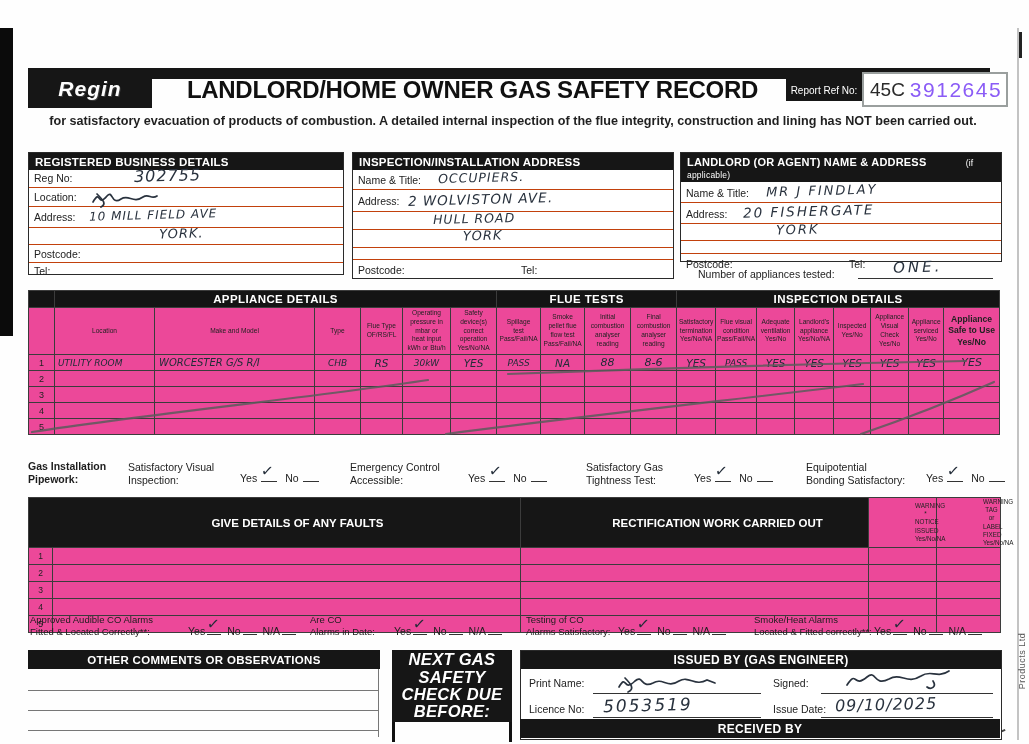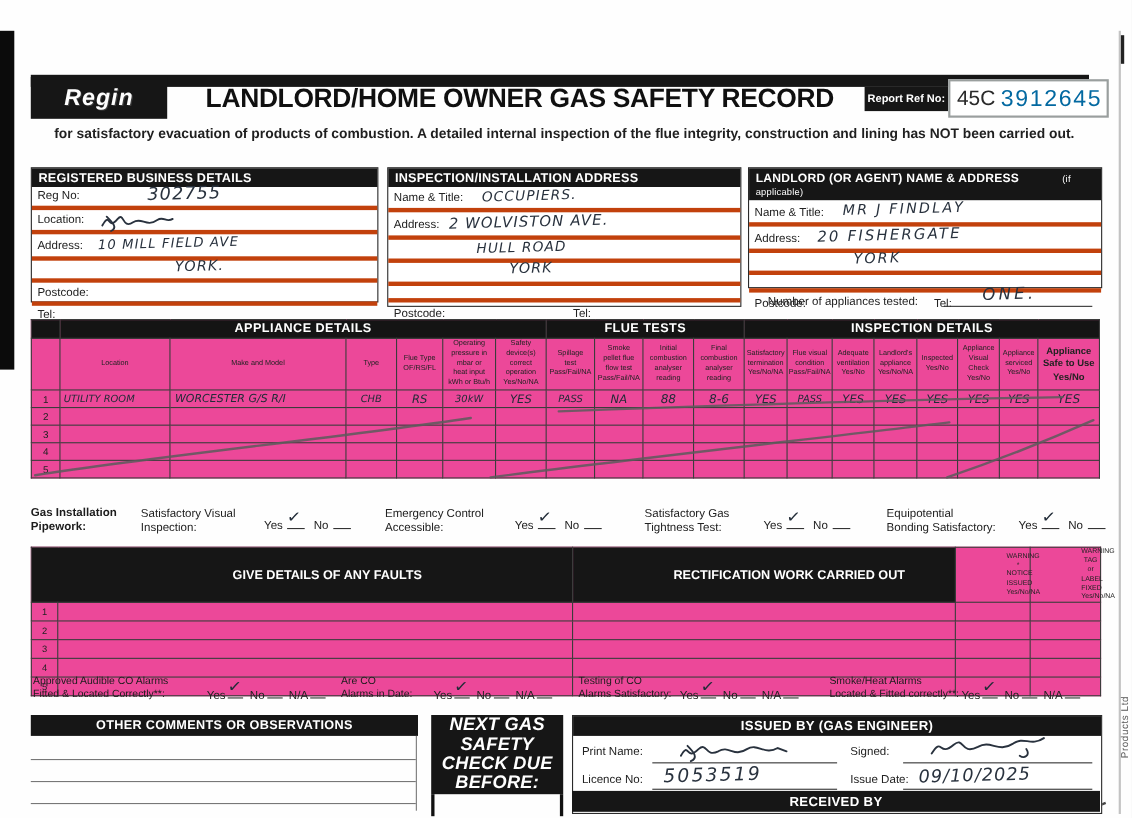--- a/index.html
+++ b/index.html
@@ -4,21 +4,21 @@
 <style>
   html,body{margin:0;padding:0;background:#e8e8e8;}
   .page{position:relative;width:1029px;height:744px;background:#fefefe;
         font-family:"Liberation Sans",sans-serif;color:#1c1c1c;overflow:hidden;margin:0 auto;}
   .abs{position:absolute;}
   .pre{white-space:pre-line;}
   .bar{background:#161616;color:#fff;font-weight:bold;}
   .boxhdr{background:#161616;color:#fff;font-weight:bold;font-size:11.5px;
           padding:3px 6px 2px 6px;letter-spacing:.2px;}
   .fbox{border:1.5px solid #2a2a2a;background:#fff;}
-  .frow{border-bottom:4px solid #c2410c;position:relative;}
+  .frow{border-bottom:1px solid #c2410c;position:relative;}
   .lbl{font-size:10.5px;color:#222;}
   .hw{font-family:"DejaVu Sans",sans-serif;font-style:italic;color:#29323e;
       display:inline-block;transform:rotate(-1.5deg);letter-spacing:1px;}
   .ul{display:inline-block;width:16px;height:12px;border-bottom:1.5px solid #333;
       position:relative;margin:0 8px 0 4px;vertical-align:baseline;}
   .ul.sm{width:14px;margin:0 6px 0 2px;}
   .tick{position:absolute;left:0;top:-7px;font-size:15px;font-weight:bold;color:#222c38;
         font-family:"DejaVu Sans",sans-serif;transform:rotate(6deg);}
   .yn{font-size:10.5px;color:#222;}
   
@@ -54,26 +54,26 @@
   <div class="abs" style="left:984px;top:733px;width:22px;height:2px;background:#444;transform:rotate(-22deg);"></div>
 
   <div class="abs bar" style="left:28px;top:68px;width:962px;height:11px;"></div>
   <div class="abs bar" style="left:28px;top:70px;width:124px;height:38px;display:flex;align-items:center;justify-content:center;">
     <span style="font-style:italic;font-size:21px;font-weight:bold;letter-spacing:1px;
                  color:#fdfdfd;text-shadow:1px 1px 0 #3a3a3a;">Regin</span>
   </div>
   <div class="abs" style="left:160px;top:76px;width:625px;text-align:center;font-size:24px;font-weight:bold;
               letter-spacing:-0.3px;color:#101010;">LANDLORD/HOME OWNER GAS SAFETY RECORD</div>
   <div class="abs bar" style="left:786px;top:79px;width:76px;height:22px;display:flex;align-items:center;justify-content:center;">
-    <span style="font-size:10px;font-weight:bold;">Report Ref No:</span>
+    <span style="font-size:10px;font-weight:normal;">Report Ref No:</span>
   </div>
   <div class="abs" style="left:862px;top:72px;width:142px;height:31px;background:#fff;border:2px solid #9a9f9e;
               display:flex;align-items:center;">
     <span style="font-size:19px;color:#2a2a2a;padding:0 5px 0 6px;">45C</span>
-    <span style="font-size:21px;color:#0369a1;letter-spacing:1.5px;">3912645</span>
+    <span style="font-size:21px;color:#8b5cf6;letter-spacing:1.5px;">3912645</span>
   </div>
 
   <div class="abs" style="left:30px;top:112px;width:966px;text-align:center;font-size:12.6px;font-weight:bold;
               color:#1f1f1f;line-height:1.45;">
     <div>for satisfactory evacuation of products of combustion. A detailed internal inspection of the flue integrity, construction and lining has NOT been carried out.</div>
   </div>
 
   <div class="abs fbox" style="left:28px;top:152px;width:314px;height:121px;">
     <div class="boxhdr">REGISTERED BUSINESS DETAILS</div>
     <div class="frow" style="height:17px;">

